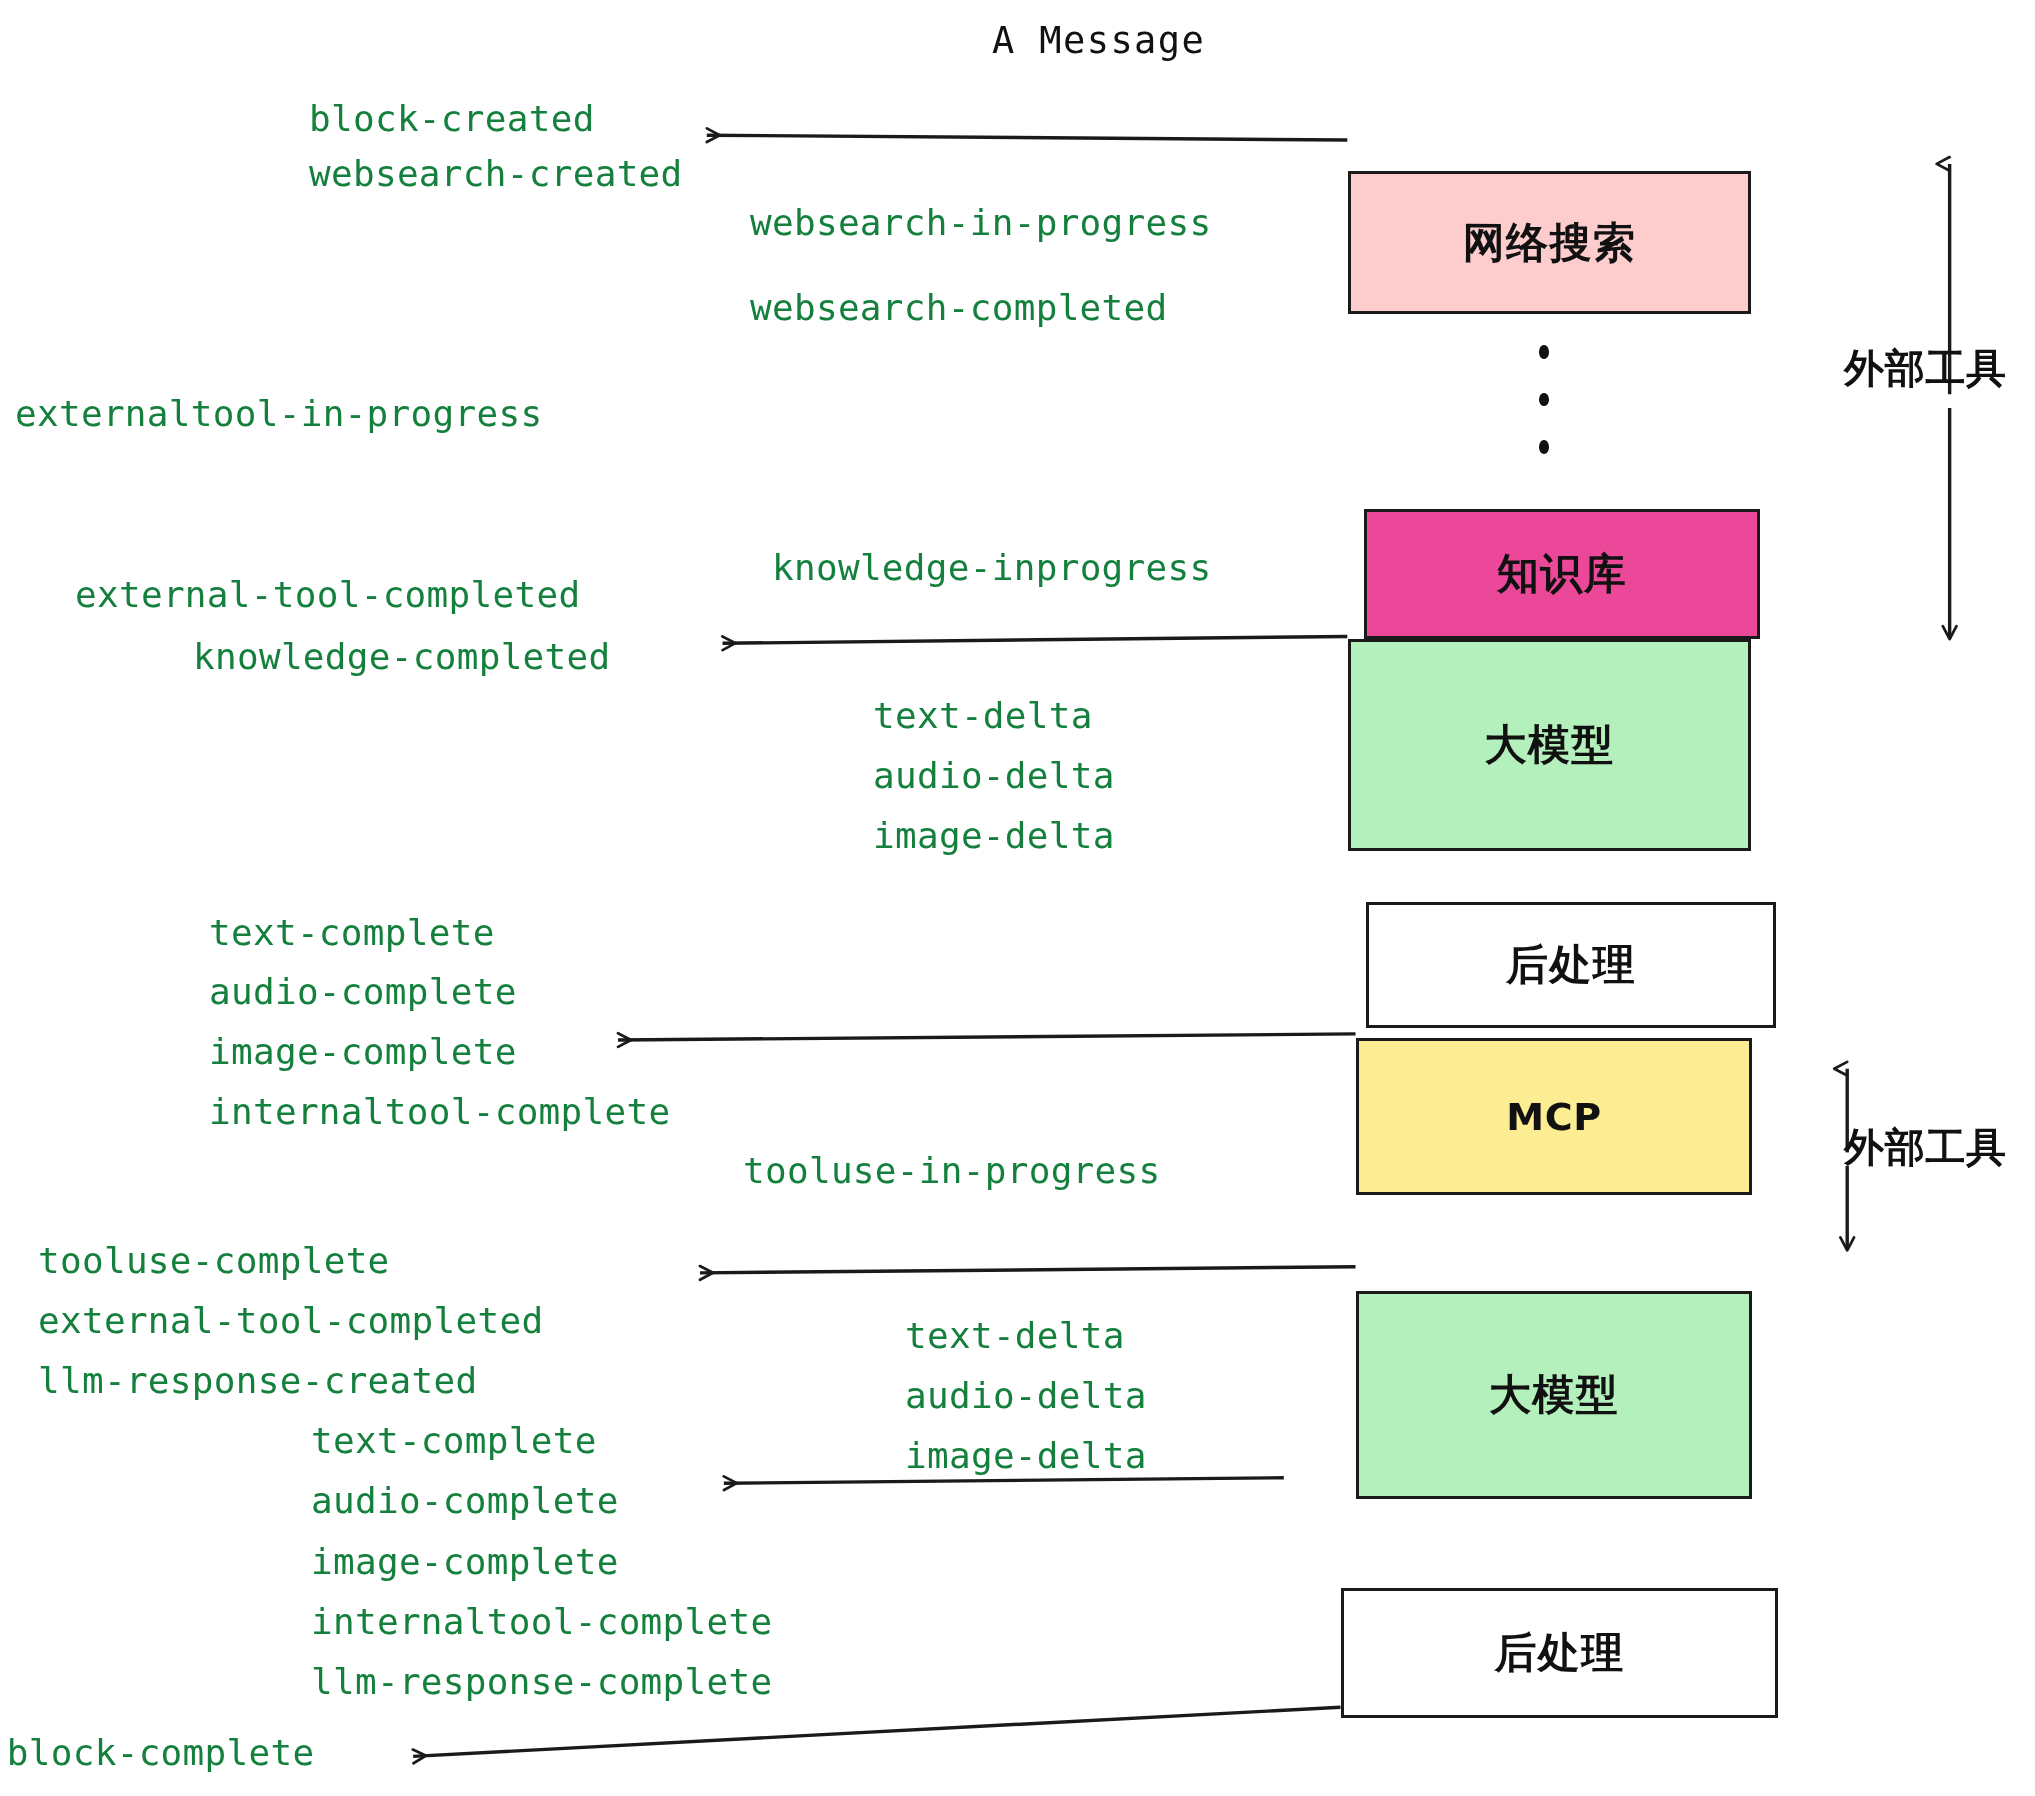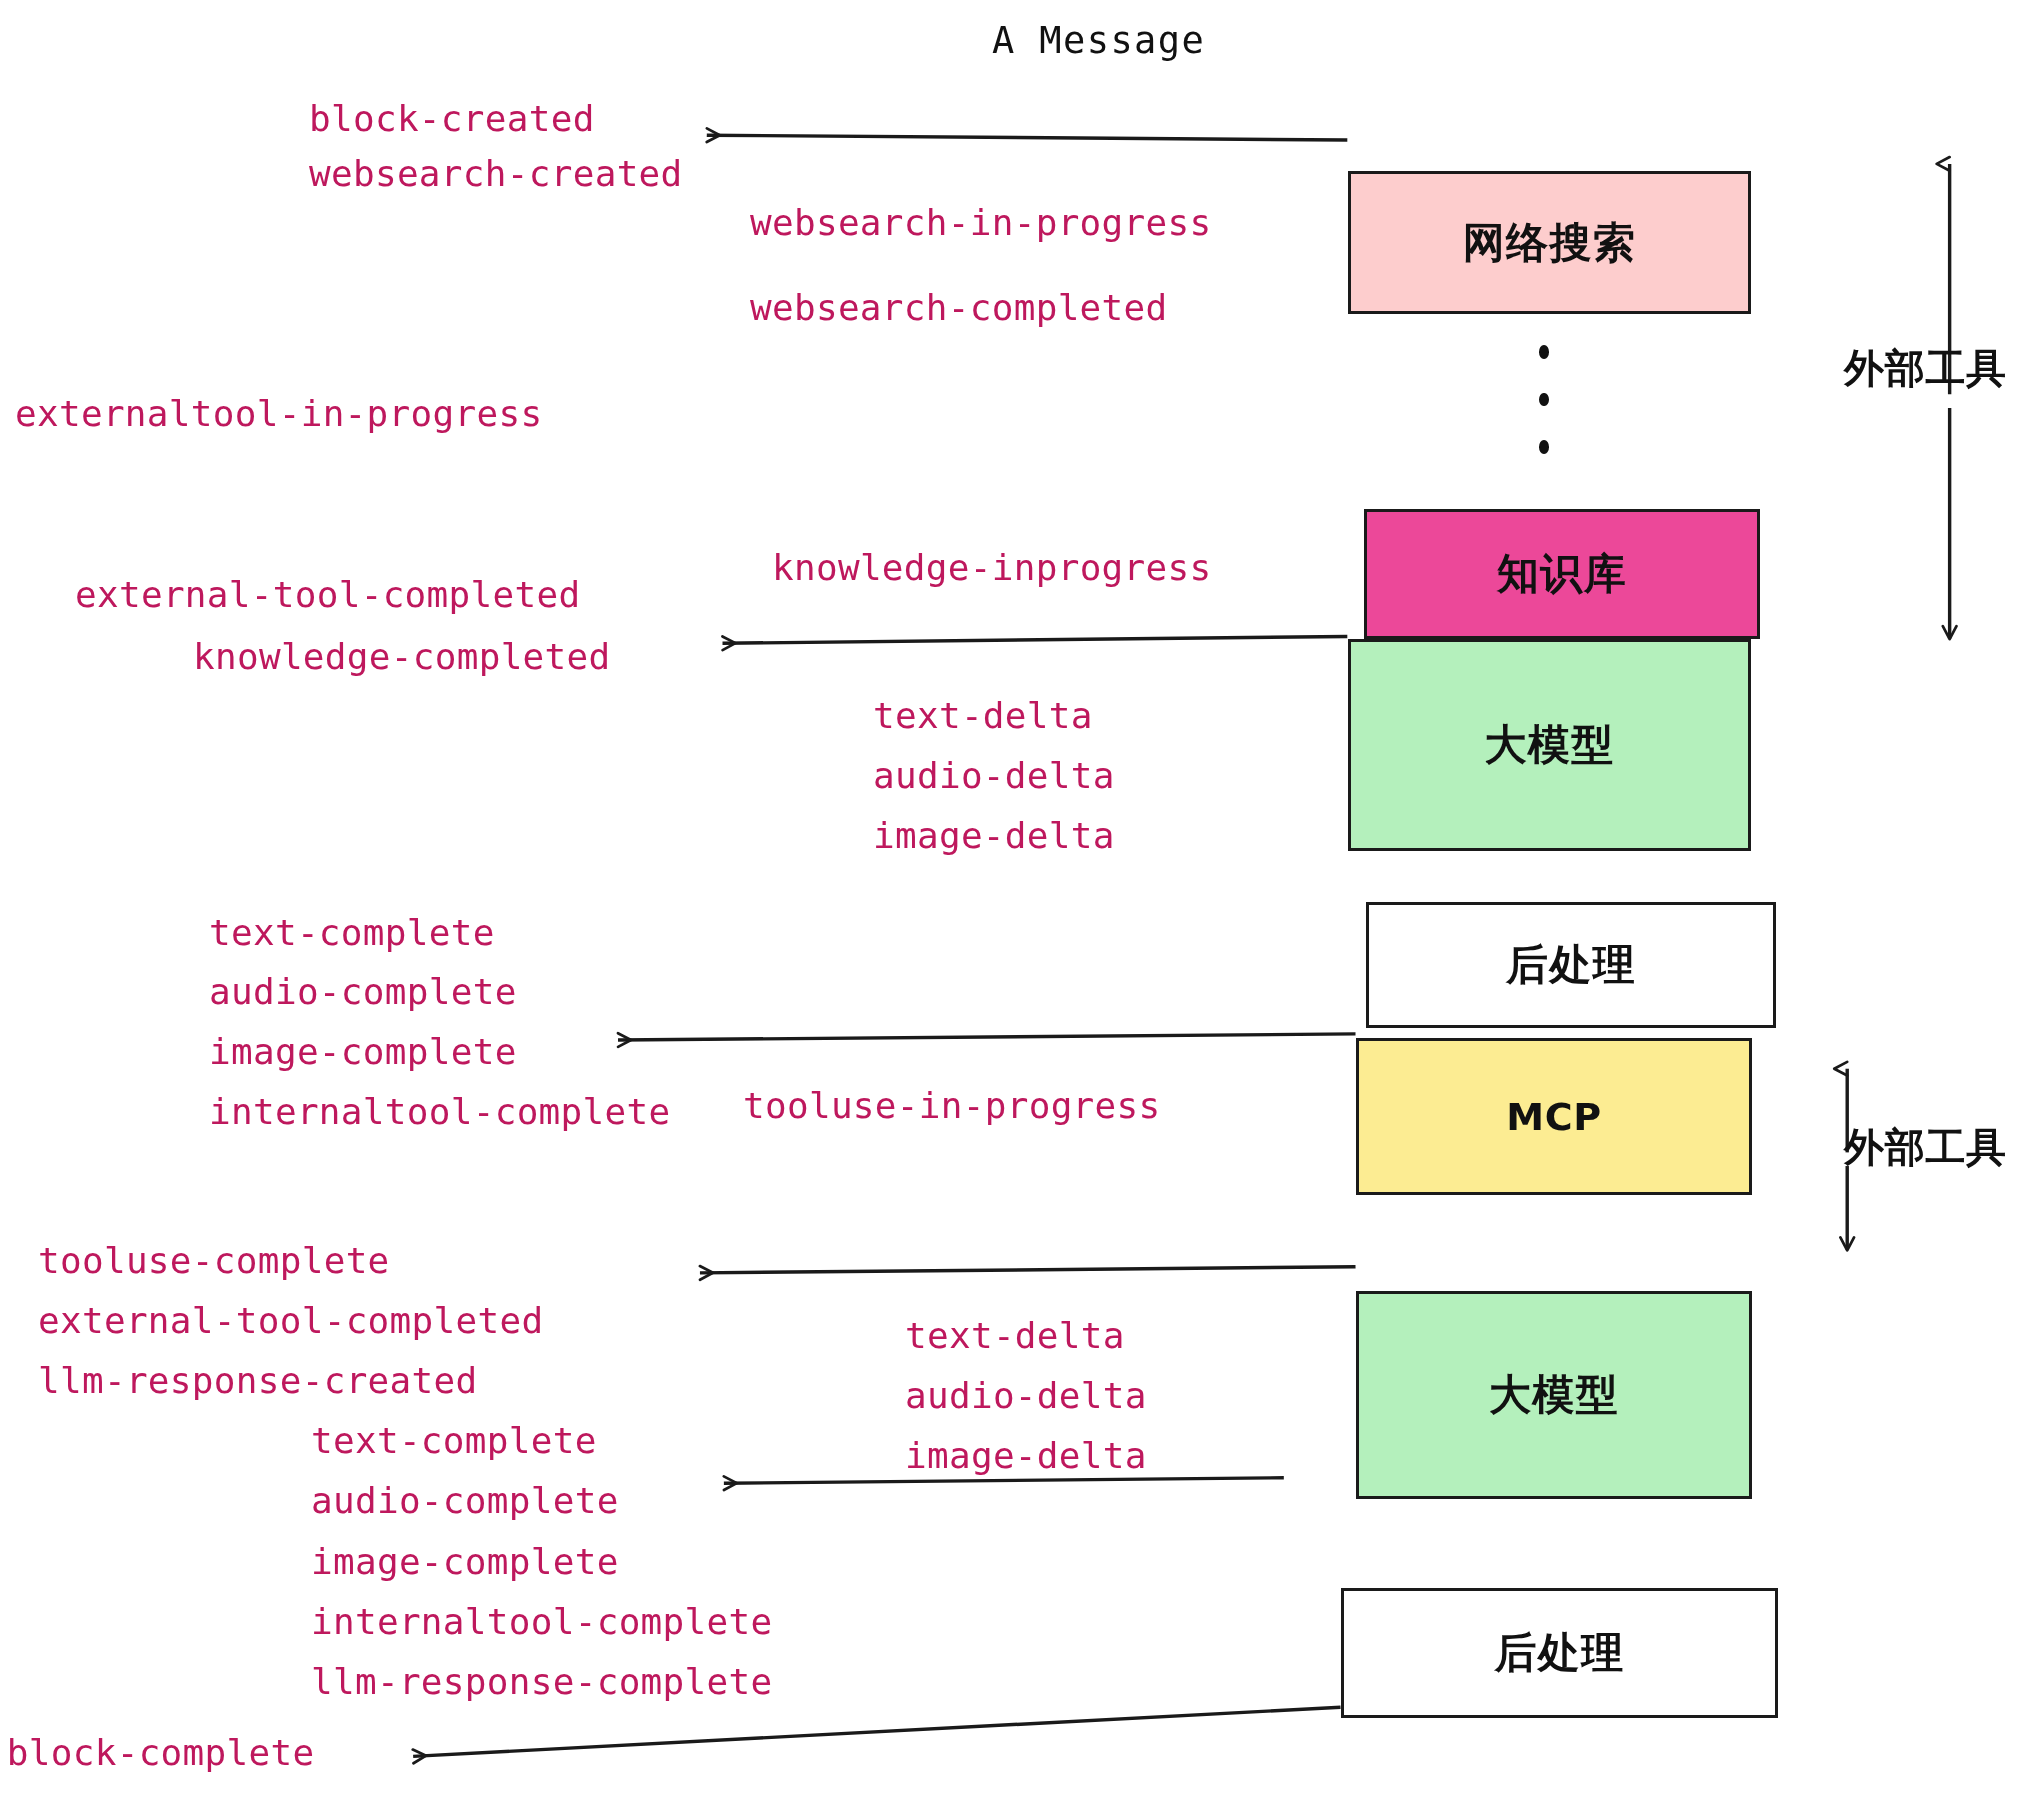--- a/index.html
+++ b/index.html
@@ -13,21 +13,21 @@
     height: 1796px;
     background: #ffffff;
     font-family: "DejaVu Sans Mono", "Liberation Mono", monospace;
     overflow: hidden;
   }
   .evt {
     position: absolute;
     font-family: "DejaVu Sans Mono", "Liberation Mono", monospace;
     font-size: 36px;
     line-height: 1.0;
-    color: #be185d;
+    color: #15803d;
     white-space: nowrap;
     letter-spacing: 0.3px;
   }
   .title {
     position: absolute;
     font-family: "DejaVu Sans Mono", "Liberation Mono", monospace;
     font-size: 37px;
     color: #111111;
     white-space: nowrap;
     letter-spacing: 1.4px;
@@ -147,21 +147,21 @@
       <div class="evt" style="left: 772px; top: 550px;">knowledge-inprogress</div>
       <div class="evt" style="left: 75px; top: 577px;">external-tool-completed</div>
       <div class="evt" style="left: 193px; top: 639px;">knowledge-completed</div>
       <div class="evt" style="left: 873px; top: 698px;">text-delta</div>
       <div class="evt" style="left: 873px; top: 758px;">audio-delta</div>
       <div class="evt" style="left: 873px; top: 818px;">image-delta</div>
       <div class="evt" style="left: 209px; top: 915px;">text-complete</div>
       <div class="evt" style="left: 209px; top: 974px;">audio-complete</div>
       <div class="evt" style="left: 209px; top: 1034px;">image-complete</div>
       <div class="evt" style="left: 209px; top: 1094px;">internaltool-complete</div>
-      <div class="evt" style="left: 743px; top: 1088px;">tooluse-in-progress</div>
+      <div class="evt" style="left: 743px; top: 1153px;">tooluse-in-progress</div>
       <div class="evt" style="left: 38px; top: 1243px;">tooluse-complete</div>
       <div class="evt" style="left: 38px; top: 1303px;">external-tool-completed</div>
       <div class="evt" style="left: 38px; top: 1363px;">llm-response-created</div>
       <div class="evt" style="left: 905px; top: 1318px;">text-delta</div>
       <div class="evt" style="left: 905px; top: 1378px;">audio-delta</div>
       <div class="evt" style="left: 905px; top: 1438px;">image-delta</div>
       <div class="evt" style="left: 311px; top: 1423px;">text-complete</div>
       <div class="evt" style="left: 311px; top: 1483px;">audio-complete</div>
       <div class="evt" style="left: 311px; top: 1544px;">image-complete</div>
       <div class="evt" style="left: 311px; top: 1604px;">internaltool-complete</div>

